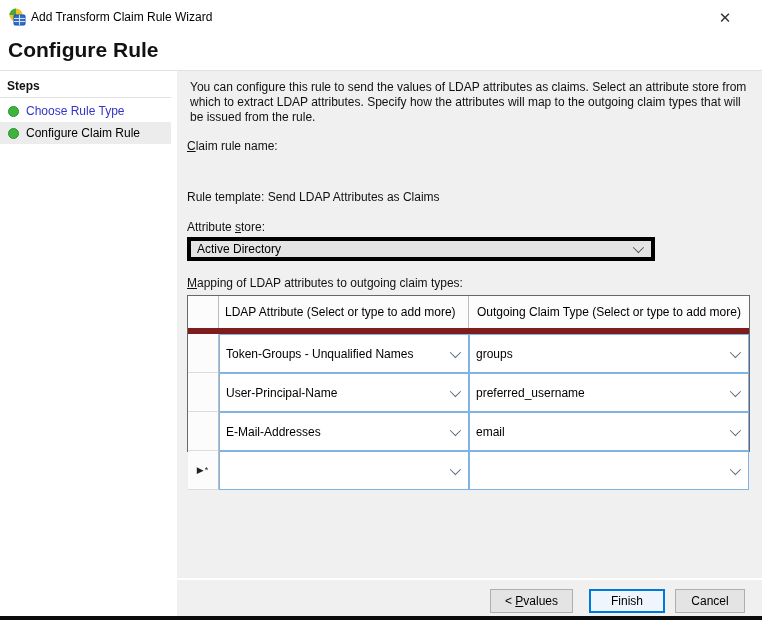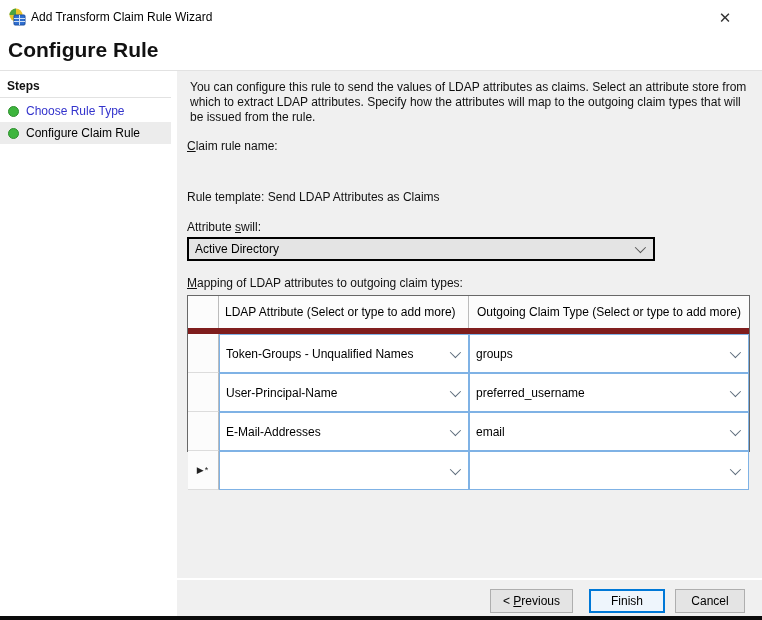--- a/index.html
+++ b/index.html
@@ -33,21 +33,21 @@
   .lbl{position:absolute;color:#111;white-space:nowrap;}
   .key{text-decoration:underline;}
 
   .text-input{position:absolute;left:10px;top:86px;width:558px;height:22px;box-sizing:border-box;
     border:1px solid #7a7a7a;background:#fff;font:12px "Liberation Sans",sans-serif;padding:0 6px;color:#000;outline:none;}
 
   .combo{box-sizing:border-box;display:flex;align-items:center;cursor:default;}
   .combo .combo-text{flex:1 1 auto;padding-left:6px;white-space:nowrap;overflow:hidden;}
   .chev{flex:0 0 auto;width:7px;height:7px;border-right:1px solid #5b6b7a;border-bottom:1px solid #5b6b7a;
     transform:rotate(45deg) translateY(-2px);margin-right:10px;}
-  .store-combo{position:absolute;left:10px;top:166px;width:468px;height:24px;background:#e4e4e4;border:2px solid #000000;}
+  .store-combo{position:absolute;left:10px;top:166px;width:468px;height:24px;background:#e4e4e4;border:4px solid #000000;}
   .store-combo .chev{border-color:#555;}
 
   
   .grid{position:absolute;left:10px;top:224px;width:563px;height:157px;box-sizing:border-box;
     border:1px solid #686868;background:#ababab;display:flex;flex-direction:column;}
   .grid-header{display:flex;height:32px;background:#fcfcfc;border-bottom:6px solid #7f1d1d;flex:0 0 auto;}
   .gh-sel{width:30px;border-right:1px solid #bcbcbc;flex:0 0 auto;}
   .gh-c1{width:250px;border-right:1px solid #bcbcbc;flex:0 0 auto;padding:2px 6px;box-sizing:border-box;
     display:flex;align-items:center;line-height:13px;}
   .gh-c2{flex:1 1 auto;padding:2px 8px;box-sizing:border-box;display:flex;align-items:center;}
@@ -104,21 +104,21 @@
     </div>
   </div>
 
   <div class="content">
     <div class="desc">You can configure this rule to send the values of LDAP attributes as claims. Select an attribute store from which to extract LDAP attributes. Specify how the attributes will map to the outgoing claim types that will be issued from the rule.</div>
 
     <div class="lbl" style="left:10px;top:68px;"><span class="key">C</span><span>laim rule name:</span></div>
 
     <div class="lbl" style="left:10px;top:119px;">Rule template: Send LDAP Attributes as Claims</div>
 
-    <div class="lbl" style="left:10px;top:149px;"><span>Attribute </span><span class="key">s</span><span>will:</span></div>
+    <div class="lbl" style="left:10px;top:149px;"><span>Attribute </span><span class="key">s</span><span>tore:</span></div>
     <div class="combo store-combo">
       <span class="combo-text">Active Directory</span>
       <span class="chev"></span>
     </div>
 
     <div class="lbl" style="left:10px;top:205px;"><span class="key">M</span><span>apping of LDAP attributes to outgoing claim types:</span></div>
 
     <div class="grid">
       <div class="grid-header">
         <div class="gh-sel"></div>
@@ -172,19 +172,19 @@
           <span class="combo-text"></span>
           <span class="chev"></span>
         </div>
       </div>
 
       <div class="grid-filler"></div>
     </div>
   </div>
 
   <div class="footer">
-    <div class="btn btn-previous"><span>&lt; </span><span class="key">P</span><span>revious</span></div>
+    <div class="btn btn-previous"><span>&lt; </span><span class="key">P</span><span>values</span></div>
     <div class="btn btn-finish">Finish</div>
     <div class="btn btn-cancel">Cancel</div>
   </div>
 
   <div class="bottom-edge"></div>
 </div>
 
 </body></html>

